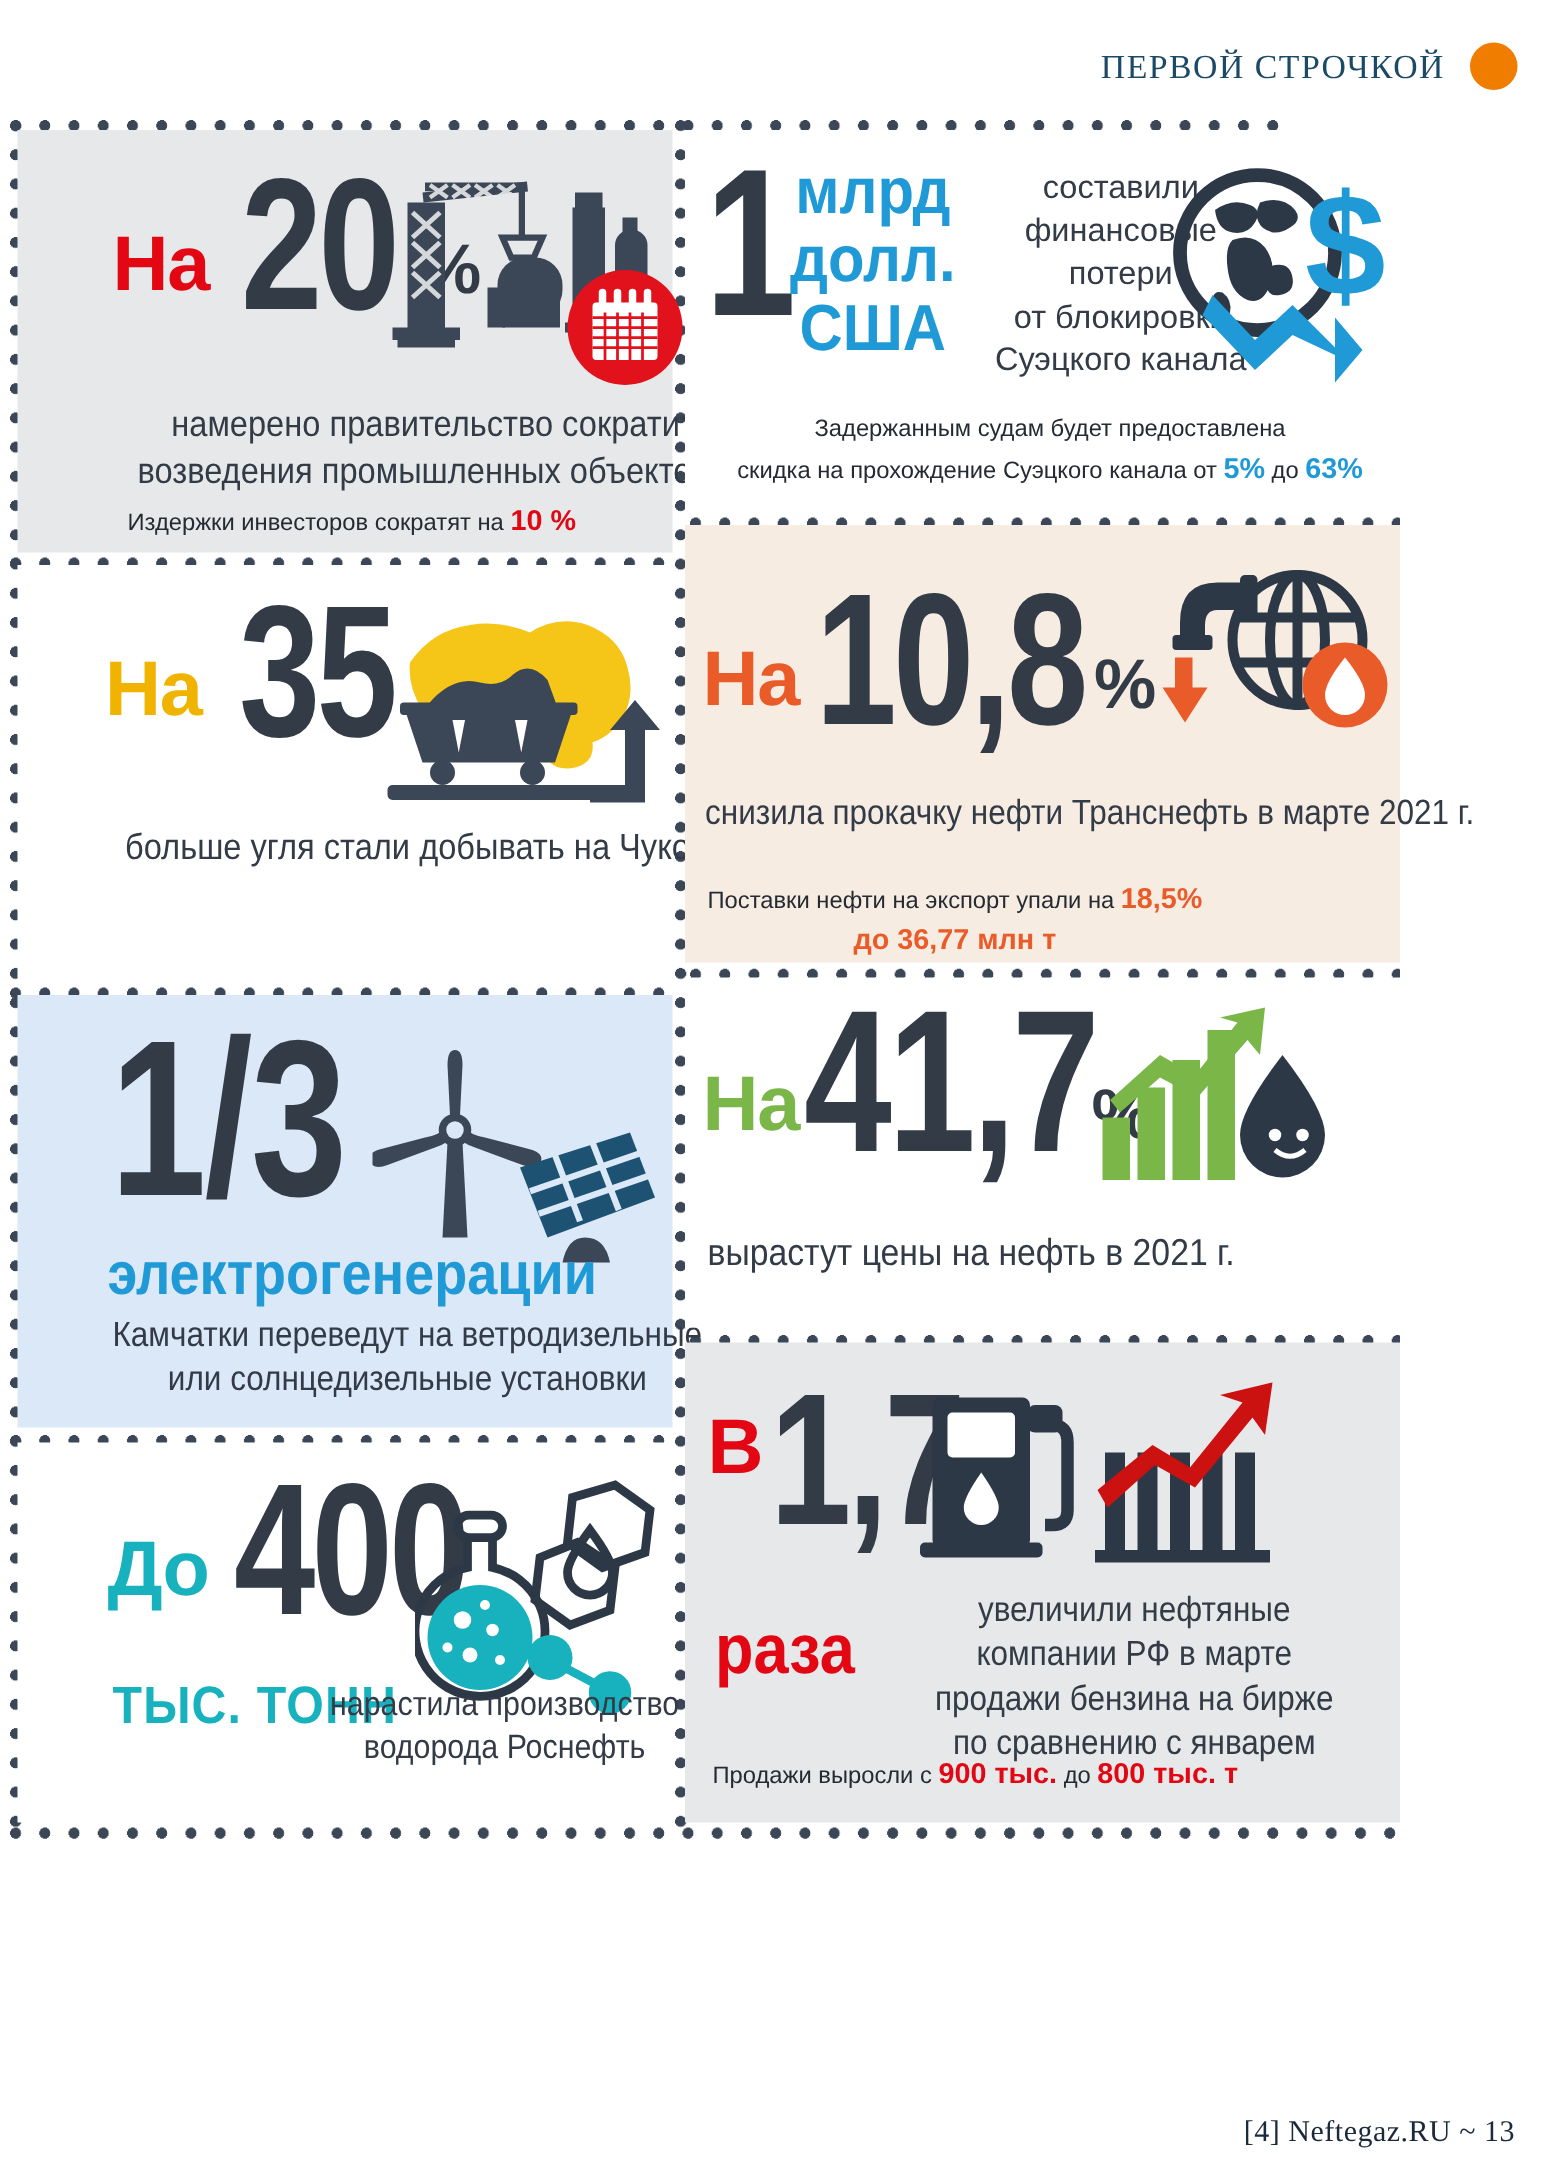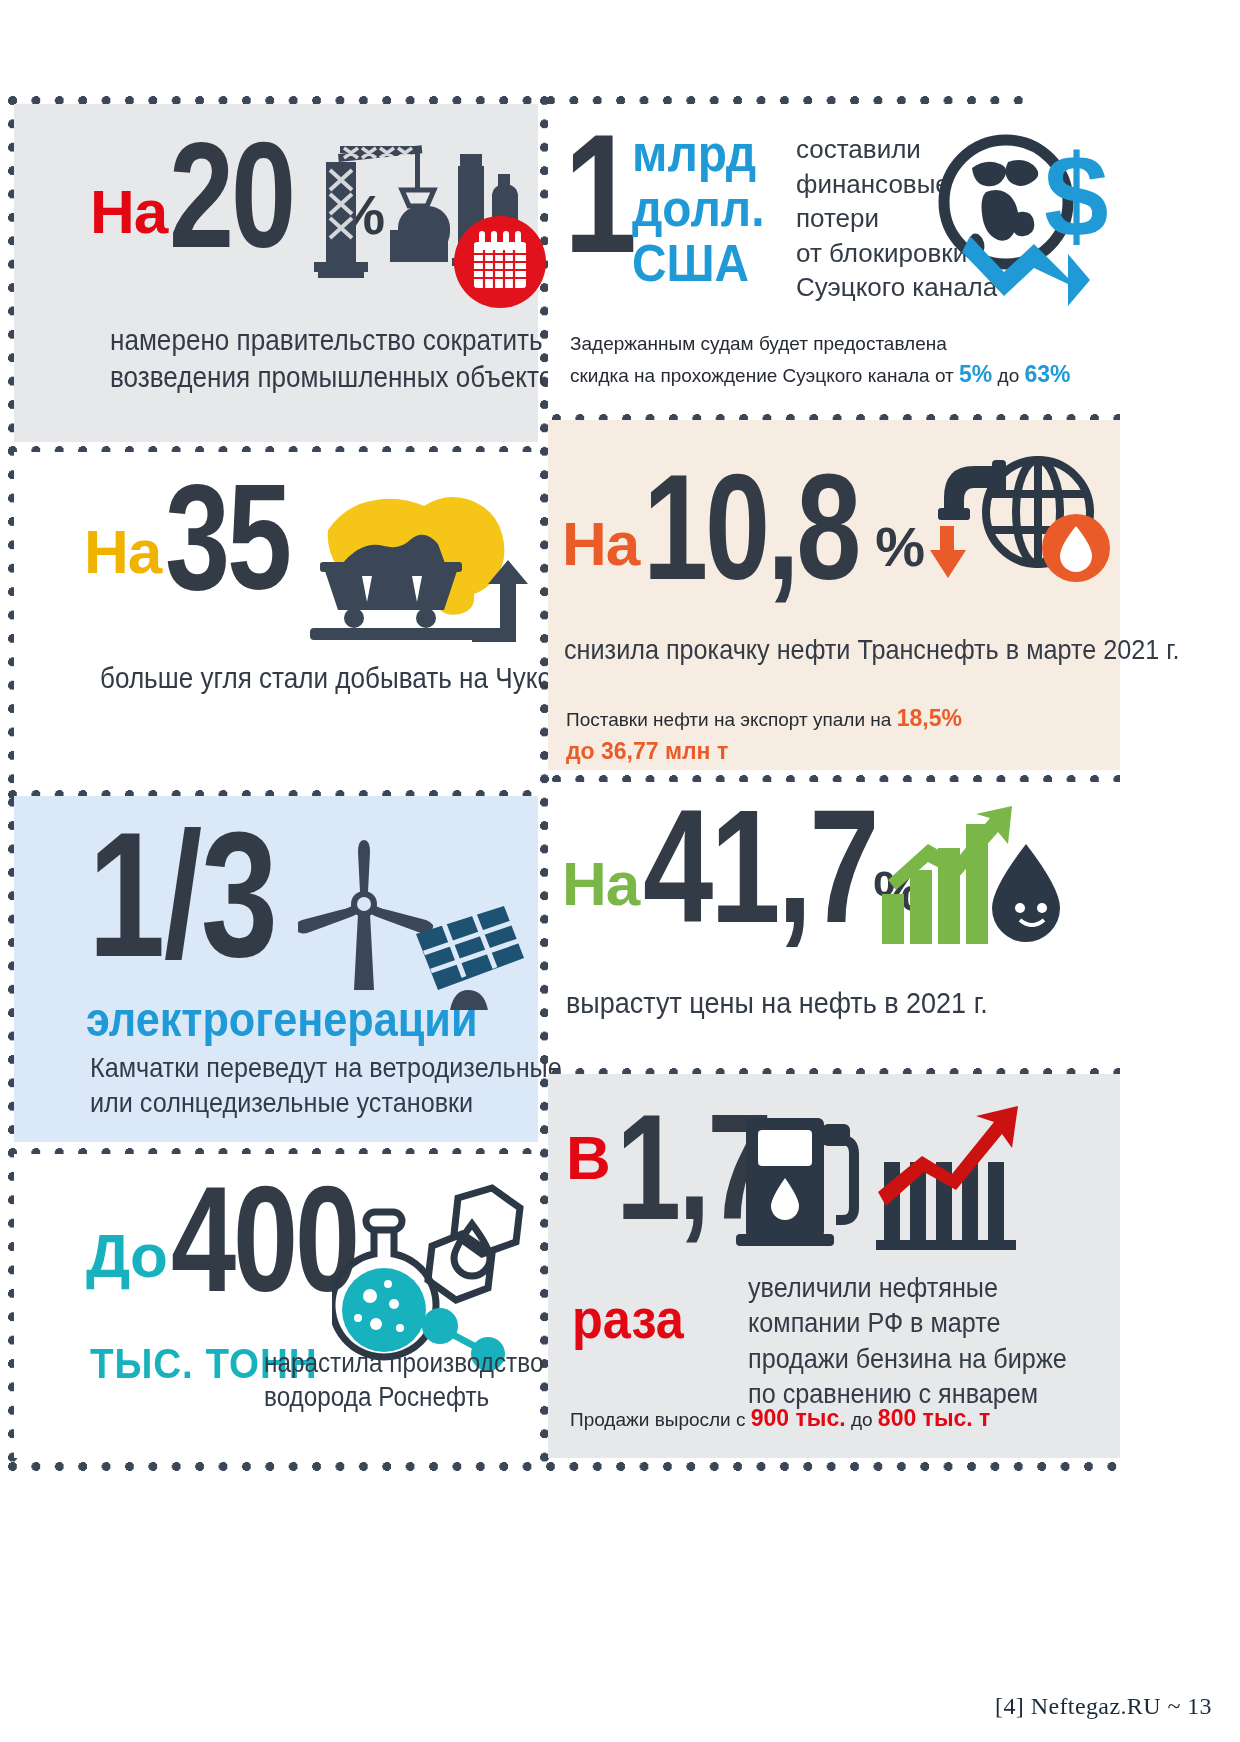--- a/index.html
+++ b/index.html
@@ -34,21 +34,21 @@
     background-image: radial-gradient(circle 4.5px at 4.5px 4.5px, #3b4656 98%, transparent 100%);
     background-size: 23.4px 9px; background-repeat: repeat-x;
   }
   .dots-v {
     position: absolute; width: 9px;
     background-image: radial-gradient(circle 4.5px at 4.5px 4.5px, #3b4656 98%, transparent 100%);
     background-size: 9px 23.4px; background-repeat: repeat-y;
   }
 
   
-  .card { position: absolute; }
+  .card { position: absolute; text-align: center; }
   .bg-grey  { background: #e6e8e9; }
   .bg-white { background: #ffffff; }
   .bg-cream { background: #f6ece2; }
   .bg-blue  { background: #dbe8f7; padding-left: 20px; }
 
   
   .statrow { display: flex; align-items: flex-end; }
   .prefix {
     font-family: "Liberation Sans Narrow","Liberation Sans", sans-serif;
     font-weight: bold; font-size: 62px; line-height: 0.85;
@@ -92,20 +92,24 @@
     position: absolute; right: 28px; bottom: 22px;
     font-family: "Liberation Serif", serif;
     font-size: 24px; color: #1b2a3a; letter-spacing: 0.4px;
   }
 </style>
 </head>
 <body>
 
 <div class="page">
 
+  <div class="header">
+    <div class="header-title">ПЕРВОЙ СТРОЧКОЙ</div>
+    <div class="header-dot"></div>
+  </div>
 
   <div class="dots-h" style="left:8px;  top:96px;  width:1028px;"></div>
   <div class="dots-h" style="left:8px;  top:446px; width:528px;"></div>
   <div class="dots-h" style="left:552px;top:414px; width:568px;"></div>
   <div class="dots-h" style="left:8px;  top:790px; width:528px;"></div>
   <div class="dots-h" style="left:552px;top:775px; width:568px;"></div>
   <div class="dots-h" style="left:8px;  top:1148px;width:528px;"></div>
   <div class="dots-h" style="left:552px;top:1068px;width:568px;"></div>
   <div class="dots-h" style="left:8px;  top:1462px;width:1112px;"></div>
   <div class="dots-v" style="left:8px;  top:96px;  height:1370px;"></div>
@@ -158,20 +162,23 @@
         <path d="M22 40 H74 M22 48 H74 M22 56 H74 M22 64 H74"></path>
         <path d="M32 36 V74 M42 36 V74 M52 36 V74 M62 36 V74"></path>
       </g>
     </svg>
 
     <div class="headline" style="position:absolute; left:96px; top:218px;">
       <div>намерено правительство сократить сроки</div>
       <div>возведения промышленных объектов к 2024 г.</div>
     </div>
 
+    <div class="footnote" style="position:absolute; left:88px; top:296px;">
+      <span>Издержки инвесторов сократят на </span><span class="fn-hl c-red">10 %</span>
+    </div>
   </div>
 
   <div class="card bg-white" style="left:548px; top:104px; width:572px; height:306px;">
     <div style="position:absolute; left:16px; top:22px; display:flex; align-items:flex-start;">
       <div class="bignum" style="font-size:168px; width:60px; letter-spacing:-6px;">1</div>
       <div style="margin-left:8px; font-family:'Liberation Sans Narrow','Liberation Sans',sans-serif;
                   font-weight:bold; font-size:52px; line-height:1.06; color:#1f9ad6; transform:scaleX(0.92); transform-origin:left top;">
         <div>млрд</div>
         <div>долл.</div>
         <div>США</div>

